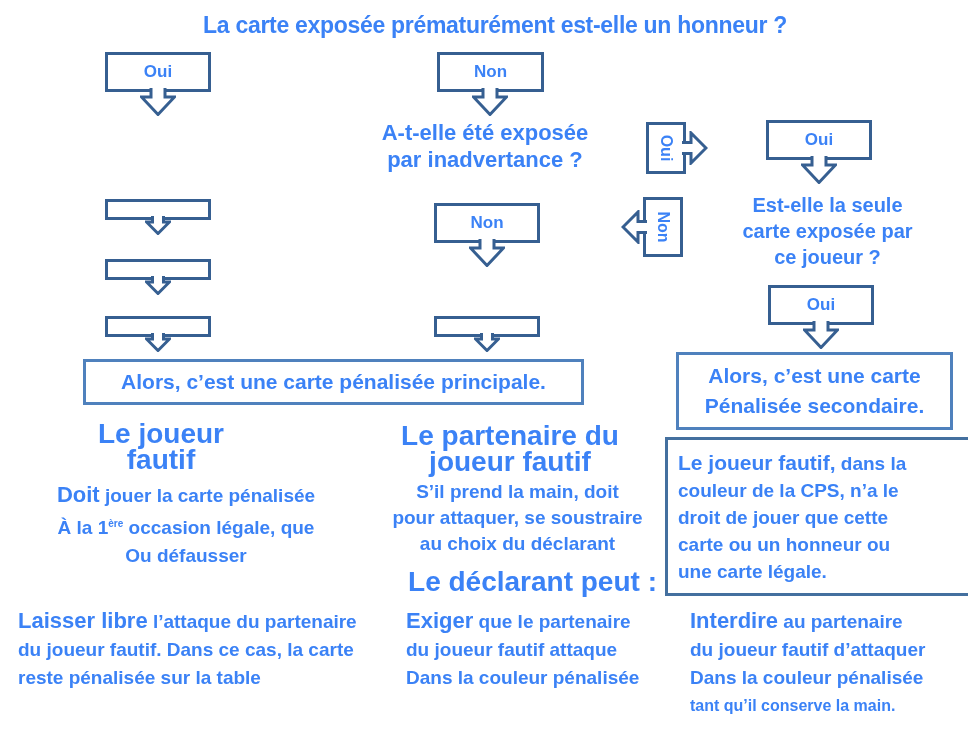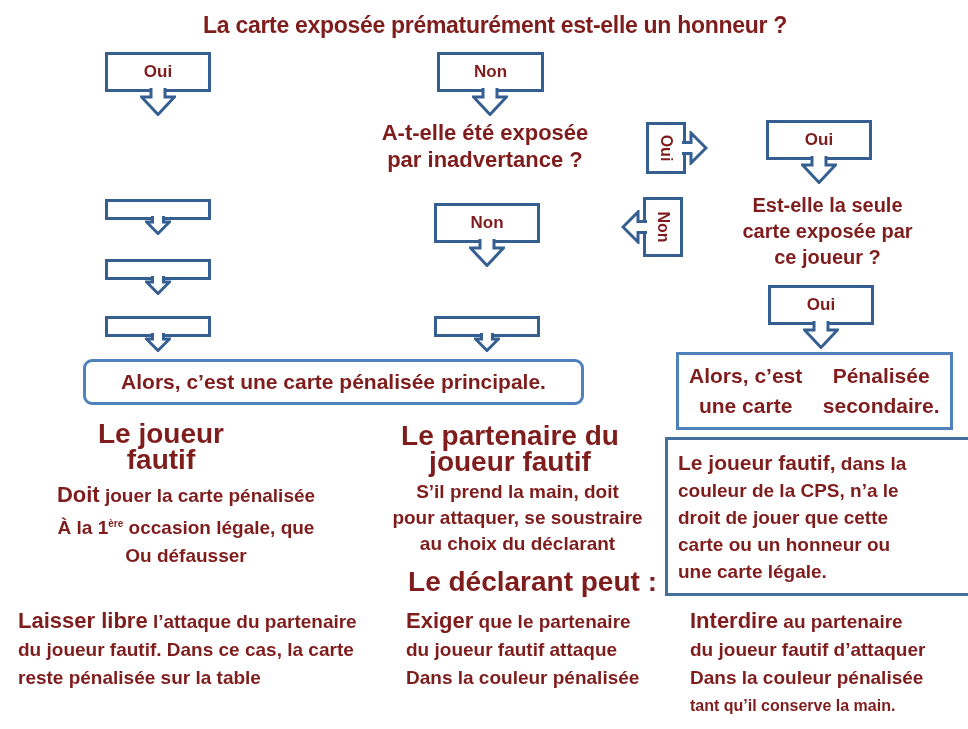--- a/index.html
+++ b/index.html
@@ -1,18 +1,18 @@
 <!DOCTYPE html>
 <html><head>
 <meta charset="utf-8">
 <style>
   html,body{margin:0;padding:0;background:#fff;}
   .canvas{
     position:relative;width:968px;height:729px;background:#ffffff;
-    font-family:"Liberation Sans",sans-serif;color:#7f1d1d;font-weight:bold;overflow:hidden;
+    font-family:"Liberation Sans",sans-serif;color:#3b82f6;font-weight:bold;overflow:hidden;
   }
   .canvas *{box-sizing:border-box;}
   .title{position:absolute;left:145px;top:12px;width:700px;text-align:center;
     font-size:23px;letter-spacing:-0.3px;}
   .tabbox{position:absolute;border:3px solid #365F91;background:#fff;
     display:flex;align-items:center;justify-content:center;font-size:17px;}
   .emptybox{position:absolute;border:3px solid #365F91;background:#fff;}
   .arrow{position:absolute;z-index:3;}
   .vlabel{display:block;transform:rotate(90deg);white-space:nowrap;font-size:16px;}
   .question{position:absolute;text-align:center;}
@@ -112,25 +112,25 @@
   </div>
   <svg class="arrow" style="left:469px;top:239px;" width="36" height="28" viewBox="0 0 36 28">
     <path d="M11 0 V9 H1.5 L18 26.5 L34.5 9 H25 V0" fill="#ffffff" stroke="#365F91" stroke-width="3"></path>
   </svg>
 
   <div class="emptybox" style="left:434px;top:316px;width:106px;height:21px;"></div>
   <svg class="arrow" style="left:474px;top:333px;" width="26" height="19" viewBox="0 0 26 19">
     <path d="M7.5 0 V6 H1.5 L13 17.5 L24.5 6 H18.5 V0" fill="#ffffff" stroke="#365F91" stroke-width="3"></path>
   </svg>
 
-  <div class="resultbox" style="left:83px;top:359px;width:501px;height:46px;border-radius:9px;">
+  <div class="resultbox" style="left:83px;top:359px;width:501px;height:46px;">
     <span>Alors, c’est une carte pénalisée principale.</span>
   </div>
 
-  <div class="resultbox" style="left:676px;top:352px;width:277px;height:78px;">
+  <div class="resultbox" style="left:676px;top:352px;width:277px;height:78px;flex-direction:column;">
     <div>Alors, c’est une carte</div>
     <div>Pénalisée secondaire.</div>
   </div>
 
   <div class="heading" style="left:61px;top:421px;width:200px;">Le joueur fautif</div>
 
   <div class="para center" style="left:30px;top:481px;width:312px;">
     <div><span class="lead">Doit</span><span> jouer la carte pénalisée</span></div>
     <div><span>À la 1</span><sup>ère</sup><span> occasion légale, que</span></div>
     <div>Ou défausser</div>

